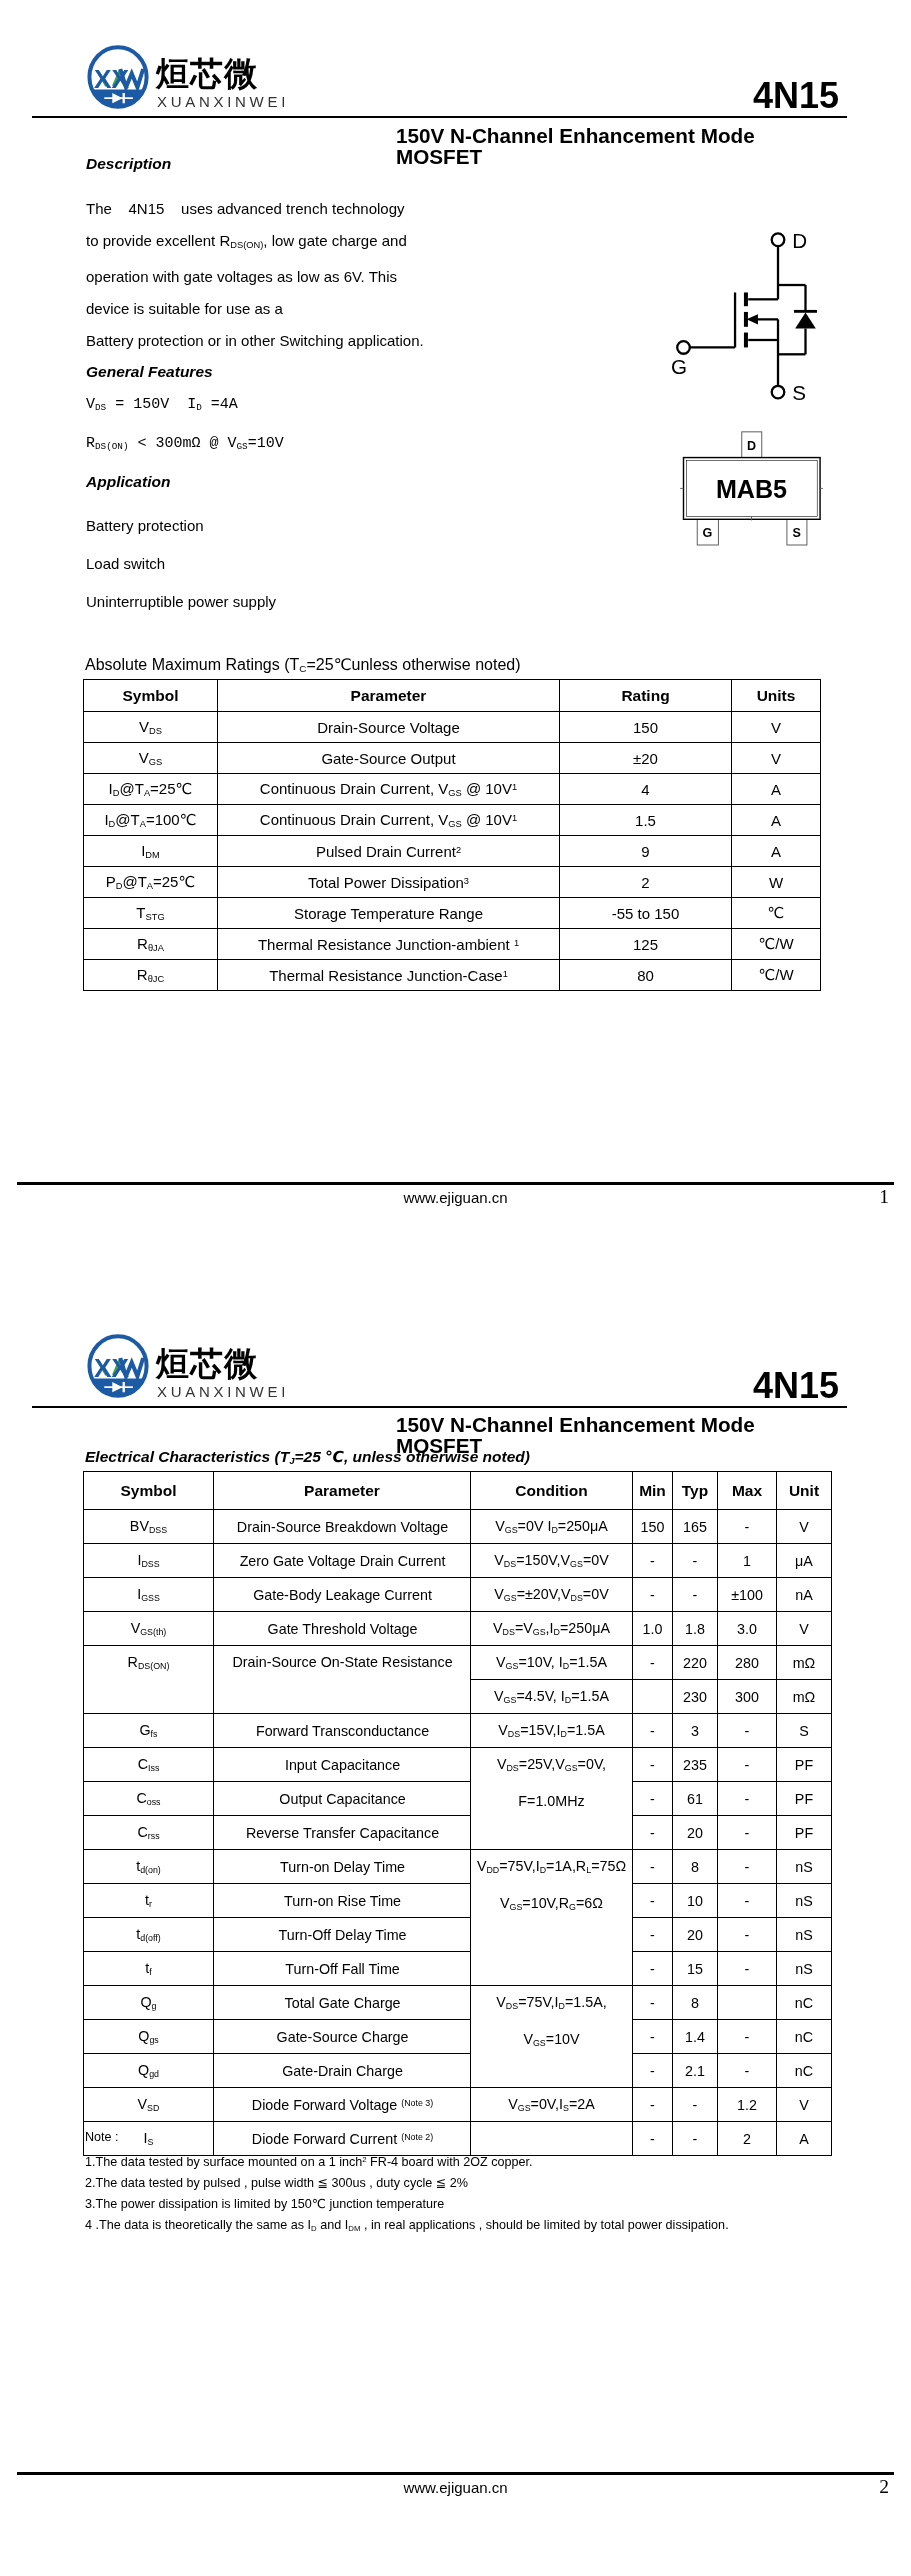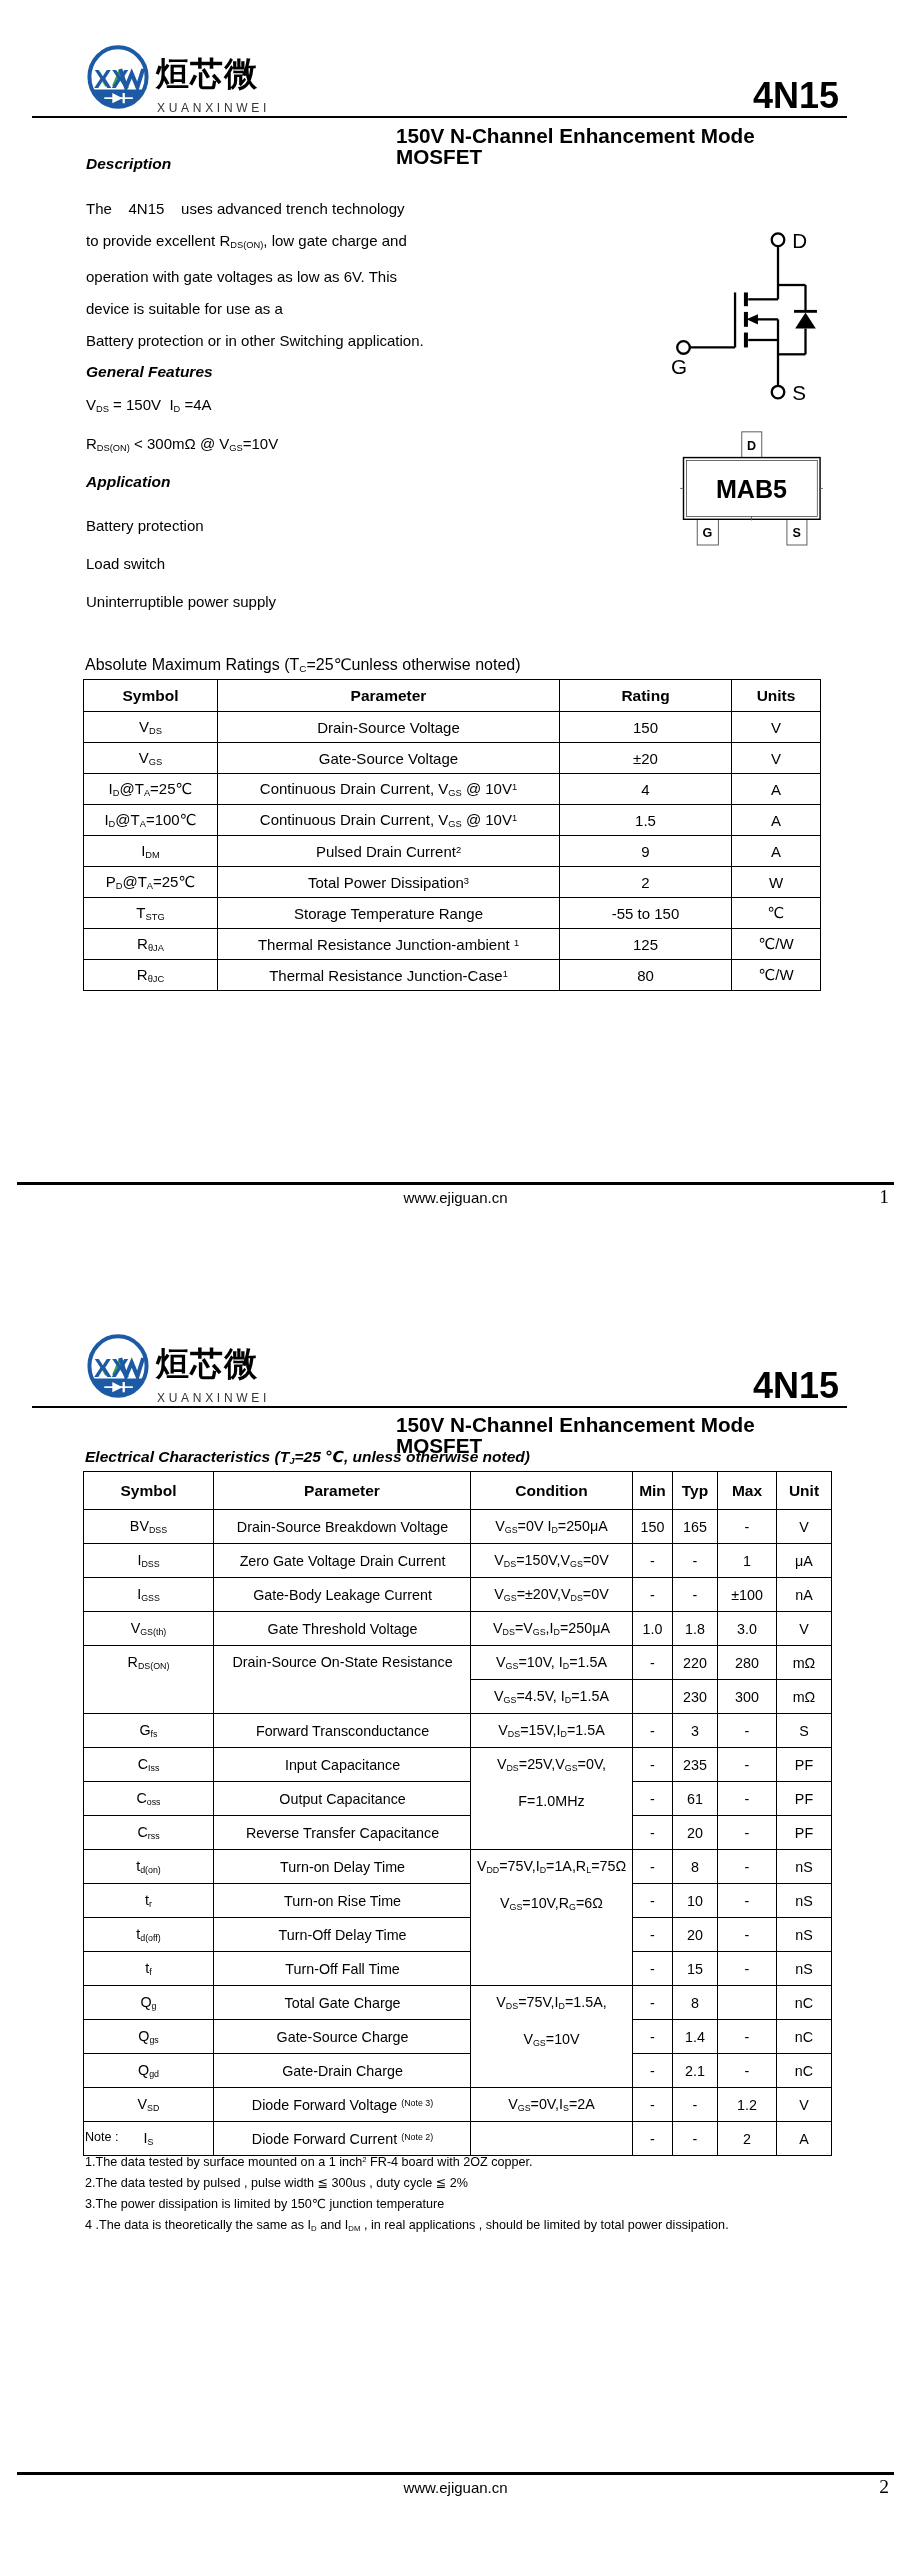--- a/index.html
+++ b/index.html
@@ -6,27 +6,27 @@
   body{
     width:911px;height:2576px;position:relative;background:#ffffff;
     font-family:"Liberation Sans","DejaVu Sans",sans-serif;color:#000;
     overflow:hidden;
   }
   .p{position:absolute;}
   .rule{background:#000;}
   sub{font-size:62%;vertical-align:-0.25em;}
   sup{font-size:62%;vertical-align:0.45em;}
   .brand-cn{font-size:33px;font-weight:bold;letter-spacing:1.1px;line-height:1;}
-  .brand-en{font-size:12px;letter-spacing:3.7px;color:#333;line-height:1;margin-top:8px;}
+  .brand-en{font-size:15px;letter-spacing:3.7px;color:#333;line-height:1;}
   .pn{font-size:36px;font-weight:bold;text-align:right;line-height:1;}
   .subtitle{font-size:20.7px;font-weight:bold;text-align:left;line-height:1;}
   .h1{font-size:15.5px;font-weight:bold;line-height:1.1;font-style:italic;}
   .tbl-title{font-size:16px;font-weight:normal;line-height:1.1;}
   .body-text{font-size:15px;line-height:32px;white-space:pre-wrap;}
-  .feat{font-size:15px;line-height:17px;white-space:pre-wrap;}
+  .feat{font-size:15px;line-height:17px;white-space:pre-wrap;font-family:Liberation Mono, monospace;}
   .app-list{font-size:15px;line-height:38px;white-space:pre-wrap;}
   .notes{font-size:12.6px;line-height:21px;white-space:pre-wrap;}
   .note-label{font-size:12.6px;line-height:15px;}
   .footer-url{font-size:15px;text-align:center;}
   .page-num{font-family:"Liberation Serif","DejaVu Serif",serif;font-size:19.5px;text-align:right;}
 
   table.ds{border-collapse:collapse;table-layout:fixed;border:1.7px solid #000;}
   table.ds th,table.ds td{
     border:1.1px solid #000;text-align:center;vertical-align:middle;
     padding:0 2.3px;overflow:hidden;
@@ -134,21 +134,21 @@
     </thead>
     <tbody>
       <tr>
         <td>V<sub>DS</sub></td>
         <td>Drain-Source Voltage</td>
         <td>150</td>
         <td>V</td>
       </tr>
       <tr>
         <td>V<sub>GS</sub></td>
-        <td>Gate-Source Voltage</td>
+        <td>Gate-Source Output</td>
         <td>±20</td>
         <td>V</td>
       </tr>
       <tr>
         <td>I<sub>D</sub>@T<sub>A</sub>=25℃</td>
         <td>Continuous Drain Current, V<sub>GS</sub> @ 10V<sup>1</sup></td>
         <td>4</td>
         <td>A</td>
       </tr>
       <tr>

